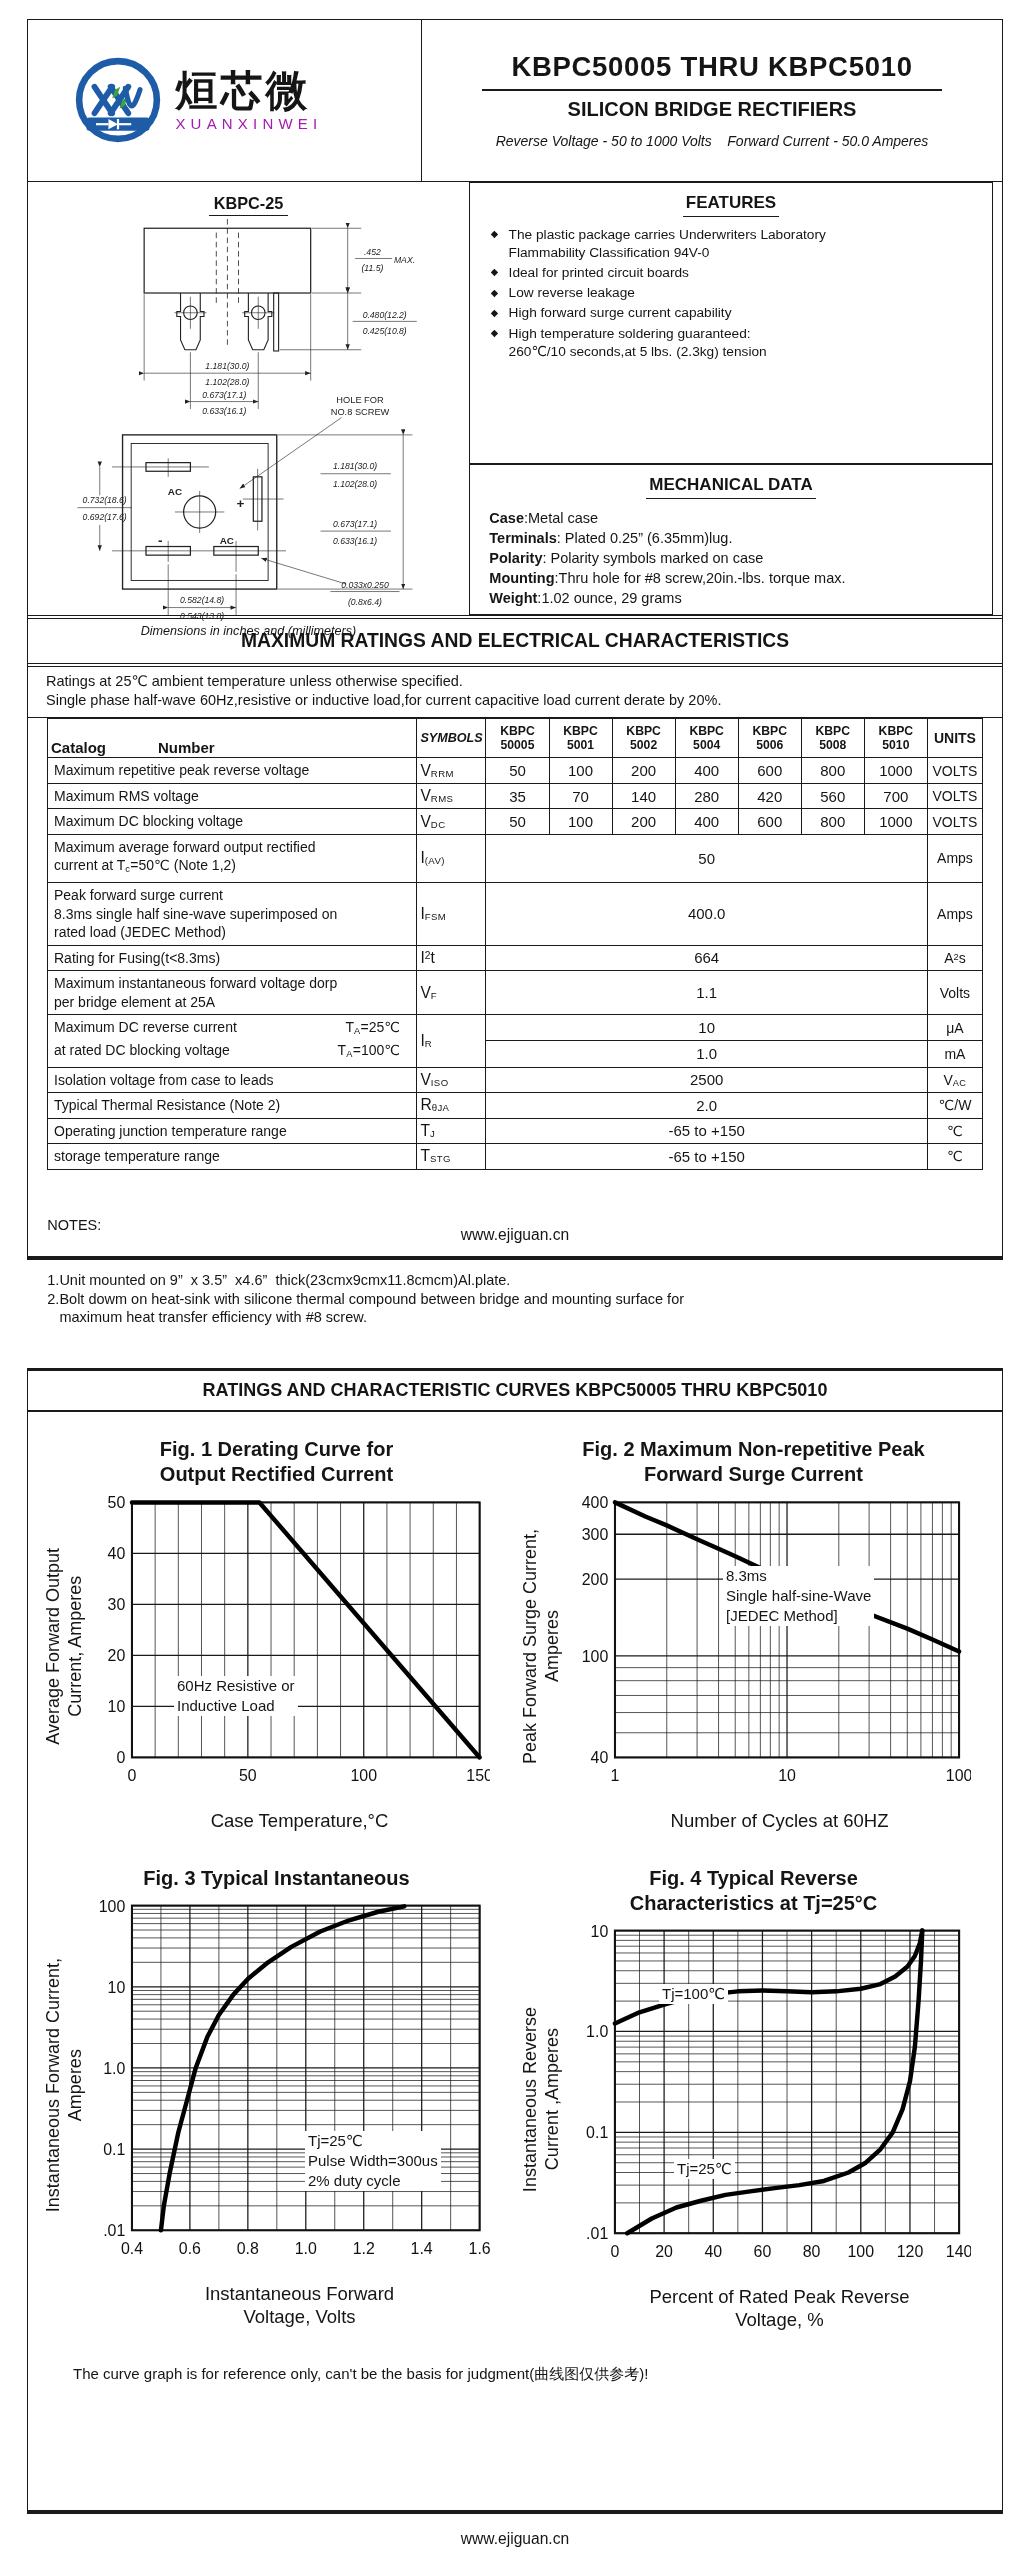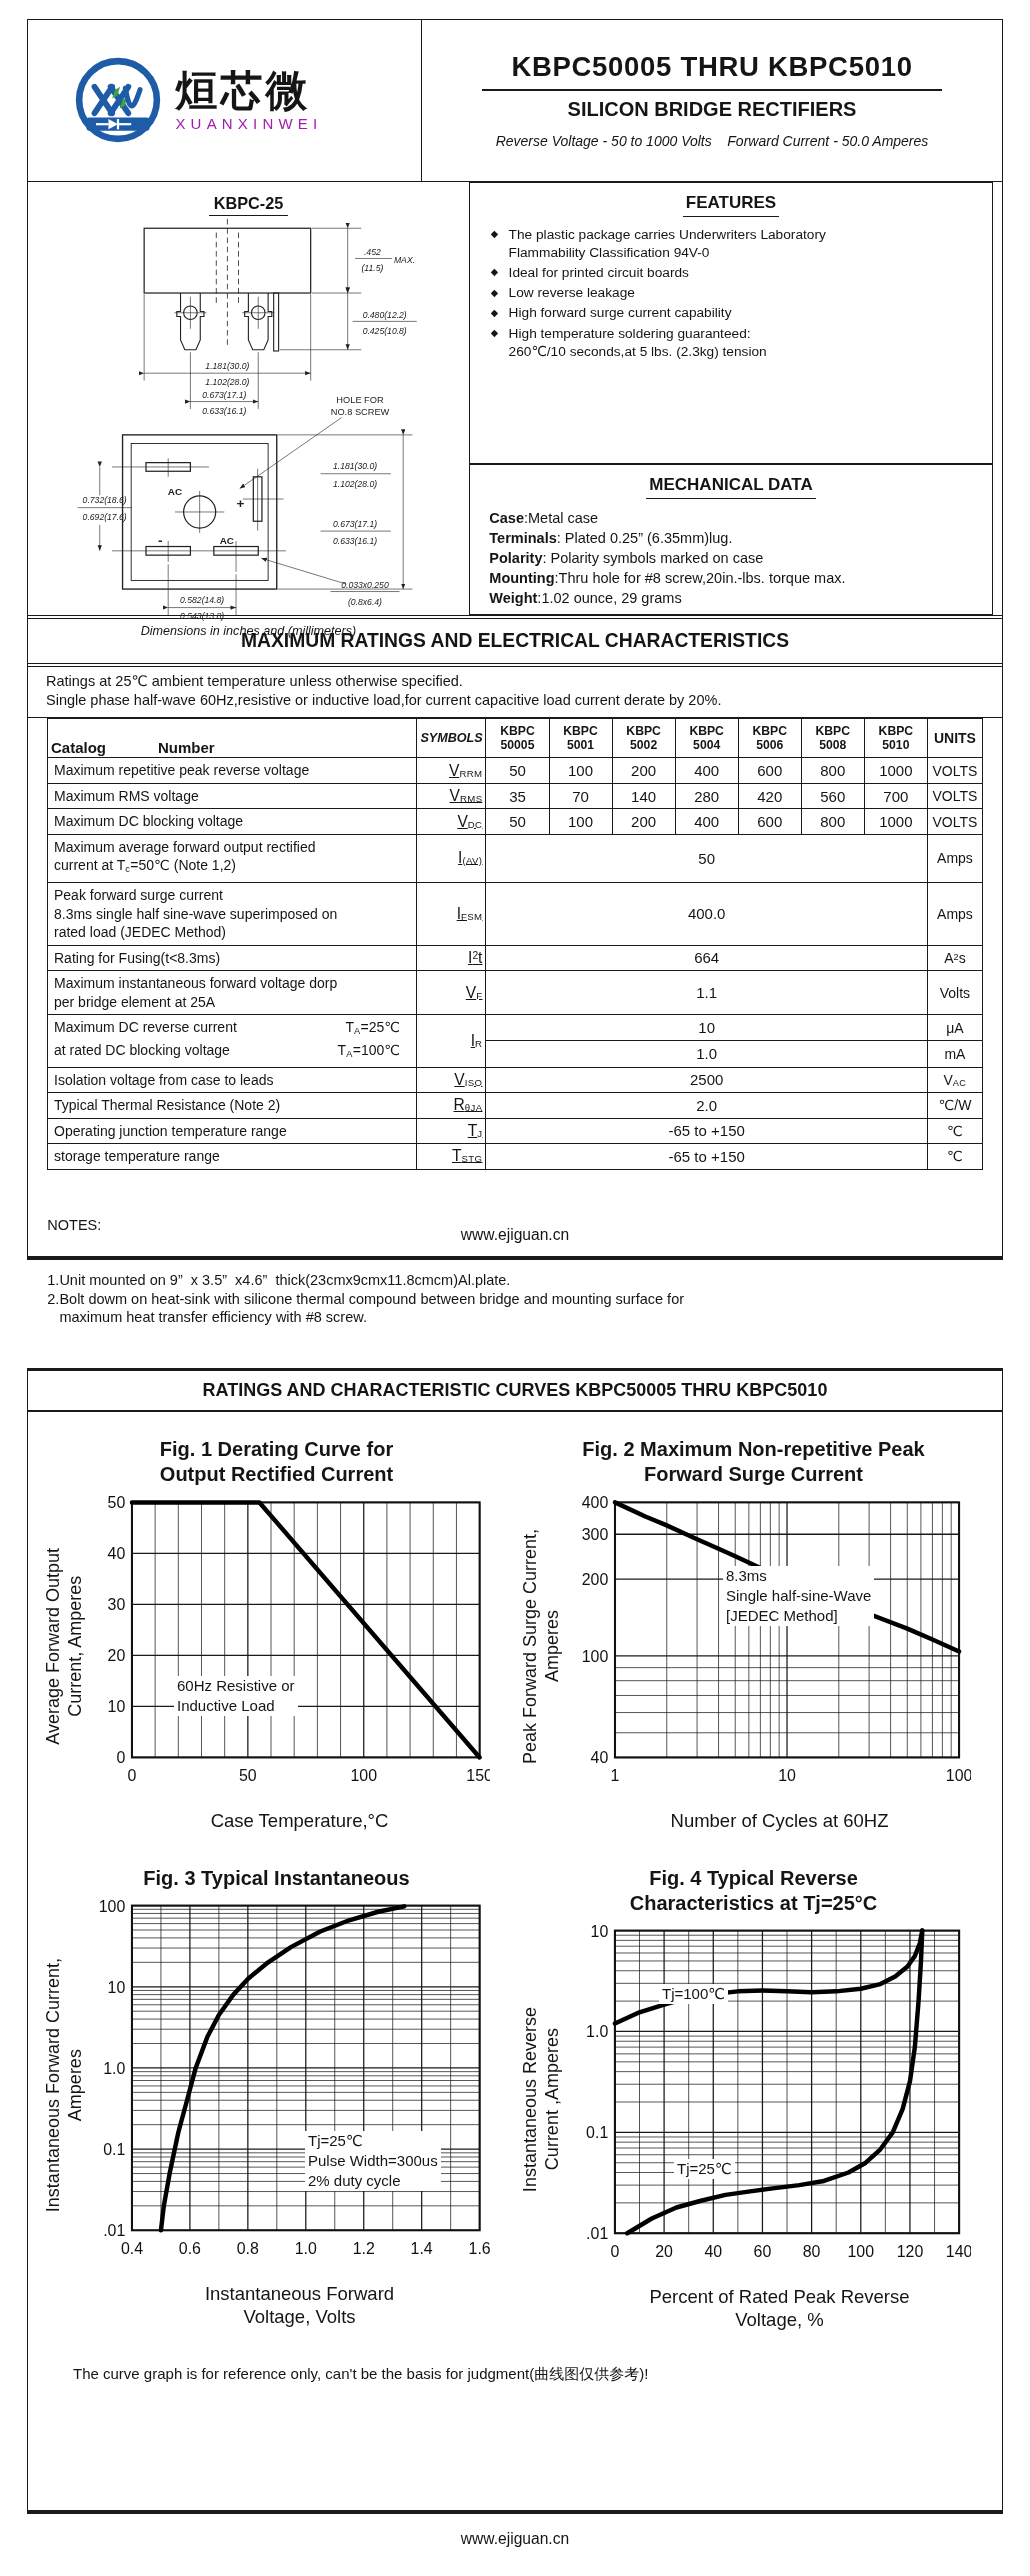--- a/index.html
+++ b/index.html
@@ -49,21 +49,21 @@
   table.tbl{border-collapse:collapse;table-layout:fixed;width:936px;margin:0 auto;}
   .tbl th,.tbl td{border:1.5px solid #1a1a1a;padding:1.5px 3px;overflow:hidden;}
   .tbl th{height:39px;font-weight:bold;}
   .th-cat{text-align:left;vertical-align:bottom;font-size:15px;font-weight:normal;padding-left:6px;padding-bottom:4.5px;}
   .th-cat span{margin-right:52px;}
   .th-sym{font-style:italic;font-size:12.6px;font-weight:normal;text-align:center;}
   .th-dev{font-size:12.2px;text-align:center;line-height:14px;}
   .th-units{font-size:14px;text-align:center;}
   td.param{font-size:14px;line-height:18.5px;text-align:left;padding:3px 6px;}
   td.param .pline{display:flex;justify-content:space-between;padding-right:10.4px;}
-  td.sym{text-align:right;font-size:15.6px;text-decoration:underline;}
+  td.sym{text-align:left;font-size:15.6px;}
   td.sym sub{font-size:9.6px;}
   td.val{text-align:center;font-size:15px;}
   td.unit{text-align:center;font-size:14px;}
   tr.rh td{height:25px;}
 
   .notes{padding:9px 19.3px 0;font-size:14.5px;line-height:18.5px;white-space:pre-wrap;}
   .p-footer{position:absolute;bottom:12px;left:0;width:100%;text-align:center;font-size:15.6px;}
 
   
   .p2-header{border-bottom:2.2px solid #1a1a1a;text-align:center;font-size:18px;font-weight:bold;padding:9px 0 9.6px;}

